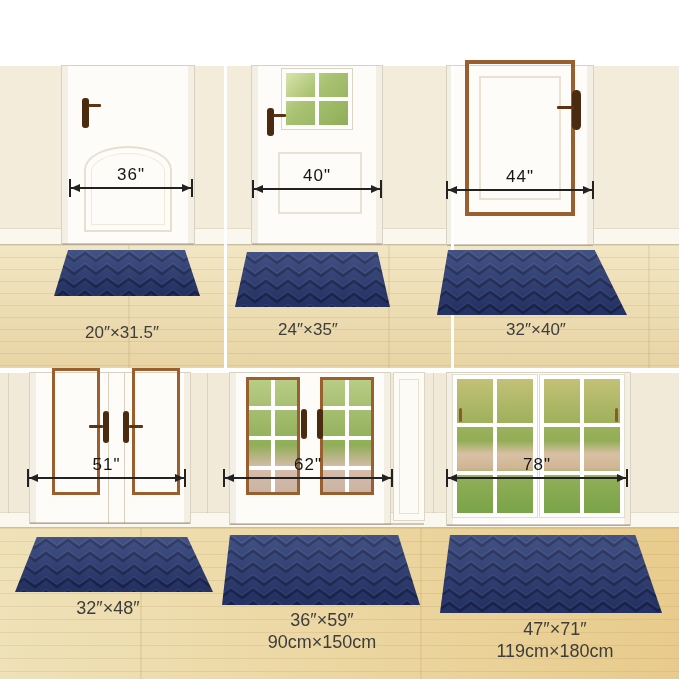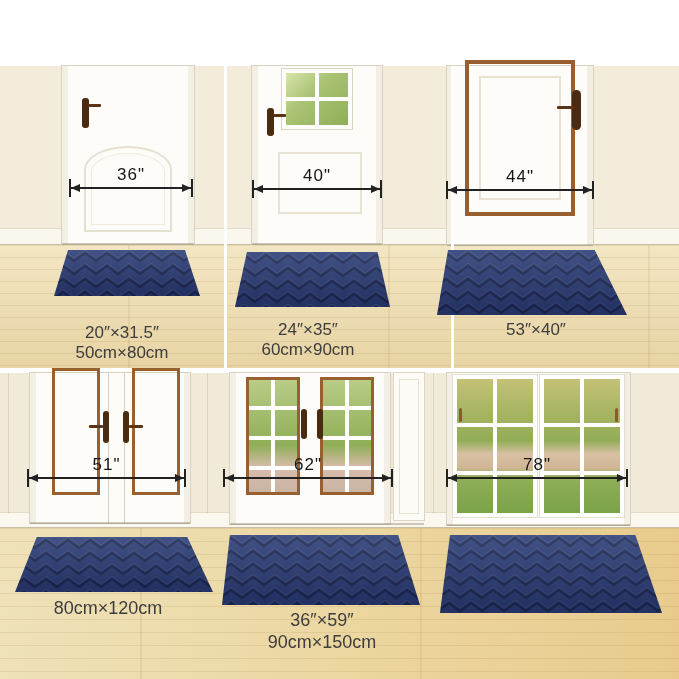--- a/index.html
+++ b/index.html
@@ -202,28 +202,26 @@
         <path d="M-2 8 L9 0 L20 8 L31 0 L42 8 L53 0" fill="none" stroke="rgba(255,255,255,.08)" stroke-width="1"></path>
       </pattern>
         </defs>
       <rect width="100%" height="100%" fill="#2e3f78"></rect>
         <rect width="100%" height="100%" fill="url(#chev3)"></rect>
     </svg>
   </div>
 
   <div class="size-label row1-label" style="left:32px;top:323px">
     <span class="l1">20″×31.5″</span>
-    <span class="l2">50cm×80cm</span>
   </div>
   <div class="size-label row1-label" style="left:218px;top:320px">
     <span class="l1">24″×35″</span>
-    <span class="l2">60cm×90cm</span>
   </div>
   <div class="size-label row1-label" style="left:446px;top:320px">
-    <span class="l1">53″×40″</span>
+    <span class="l1">32″×40″</span>
   </div>
 
   <div class="door" style="left:30px;top:373px;width:160px;height:150px">
     <div class="copper-trim" style="left:16px;top:-5px;width:48px;height:127px;border-width:3px"></div>
     <div class="copper-trim" style="left:96px;top:-5px;width:48px;height:127px;border-width:3px"></div>
     <div class="stile-line" style="left:72px;top:0;height:150px"></div>
     <div class="stile-line" style="left:88px;top:0;height:150px"></div>
     <div class="handle-bar" style="left:67px;top:38px;width:6px;height:32px"></div>
     <div class="handle-bar" style="left:87px;top:38px;width:6px;height:32px"></div>
     <div class="handle-stub" style="left:53px;top:52px;width:14px;height:3px"></div>
@@ -307,20 +305,24 @@
         <path d="M-2 11 L9 3 L20 11 L31 3 L42 11 L53 3" fill="none" stroke="#1e2b55" stroke-width="2.4"></path>
         <path d="M-2 8 L9 0 L20 8 L31 0 L42 8 L53 0" fill="none" stroke="rgba(255,255,255,.08)" stroke-width="1"></path>
       </pattern>
         </defs>
       <rect width="100%" height="100%" fill="#2e3f78"></rect>
         <rect width="100%" height="100%" fill="url(#chev6)"></rect>
     </svg>
   </div>
 
   <div class="size-label row2-label" style="left:18px;top:597px">
-    <span class="l2">80cm×120cm</span>
+    <span class="l1">32″×48″</span>
   </div>
   <div class="size-label row2-label" style="left:232px;top:609px">
     <span class="l1">36″×59″</span>
     <span class="l2">90cm×150cm</span>
   </div>
+  <div class="size-label row2-label" style="left:465px;top:618px">
+    <span class="l1">47″×71″</span>
+    <span class="l2">119cm×180cm</span>
+  </div>
 
 </div>
 
 </body></html>

